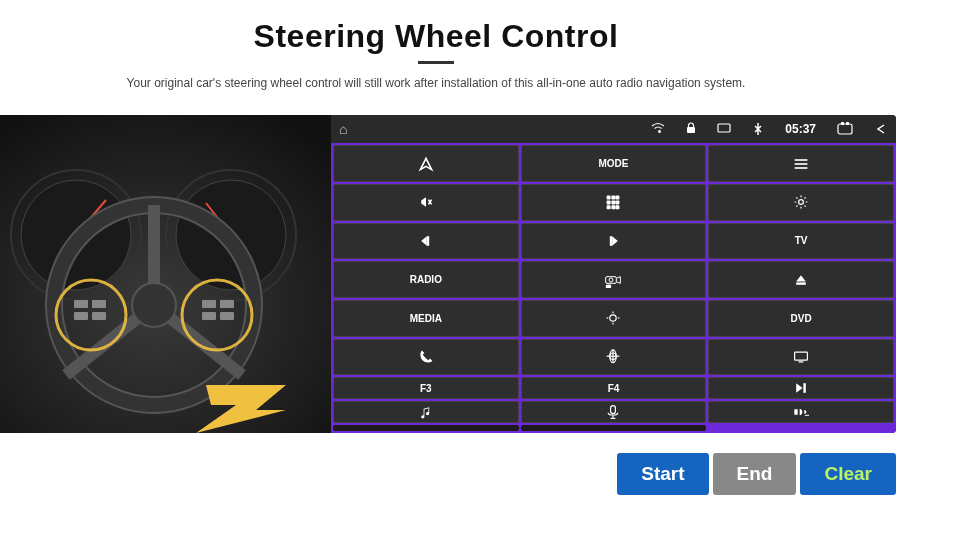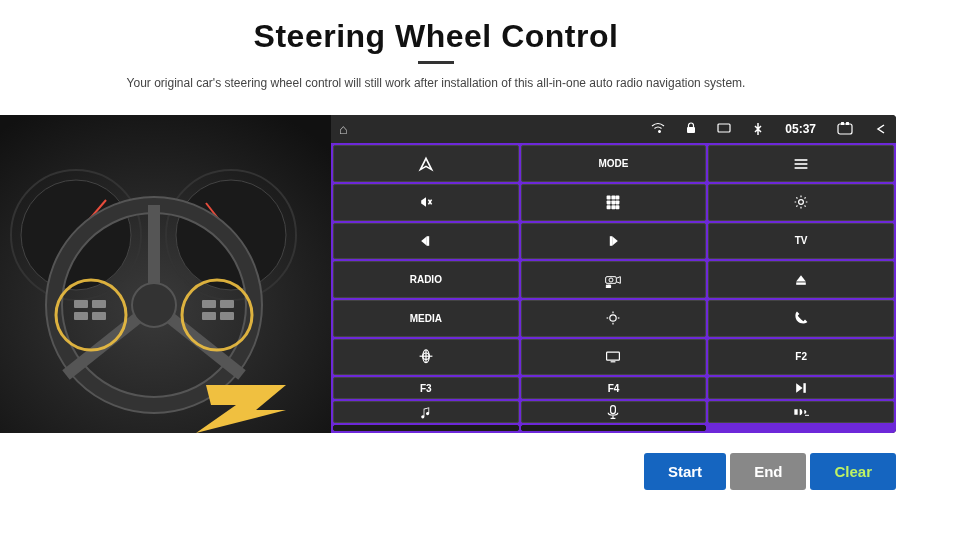--- a/index.html
+++ b/index.html
@@ -146,21 +146,21 @@
     .bottom-buttons {
       width: 920px;
       display: flex;
       justify-content: flex-end;
       gap: 4px;
       padding: 8px 0 0;
     }
 
     .ctrl-btn {
       padding: 10px 24px;
-      font-size: 15px;
+      font-size: 19px;
       font-weight: 600;
       border: none;
       cursor: pointer;
       border-radius: 3px;
       text-align: right;
     }
 
     .btn-start {
       background: #1565c0;
       color: #fff;
@@ -356,20 +356,21 @@
         <div class="hu-btn">MEDIA</div>
         <div class="hu-btn">
           <svg viewBox="0 0 20 20" fill="none" stroke="#fff" stroke-width="1.5">
               <circle cx="10" cy="10" r="4"></circle>
               <line x1="10" y1="2" x2="10" y2="4"></line>
               <line x1="10" y1="16" x2="10" y2="18"></line>
               <line x1="2" y1="10" x2="4" y2="10"></line>
               <line x1="16" y1="10" x2="18" y2="10"></line>
             </svg>
         </div>
+        <div class="hu-btn">DVD</div>
 
         <div class="hu-btn">
           <svg viewBox="0 0 20 20" fill="#fff">
               <path d="M5 2 C5 2 3 4 3 7 C3 13 7 17 13 17 C16 17 18 15 18 15 L15 12 L13 14 C11 13 7 9 6 7 L8 5 Z"></path>
             </svg>
         </div>
         <div class="hu-btn">
           <svg viewBox="0 0 20 20" fill="none" stroke="#fff" stroke-width="1.5">
               <circle cx="10" cy="9" r="4"></circle>
               <ellipse cx="10" cy="9" rx="4" ry="8"></ellipse>
@@ -377,21 +378,20 @@
               <path d="M10 1 C10 1 10 17 10 17"></path>
             </svg>
         </div>
         <div class="hu-btn">
           <svg viewBox="0 0 20 20" fill="none" stroke="#fff" stroke-width="1.5">
               <rect x="2" y="4" width="16" height="10" rx="1"></rect>
               <line x1="7" y1="16" x2="13" y2="16"></line>
             </svg>
         </div>
 
-        <div class="hu-btn">F2</div>
         <div class="hu-btn">F3</div>
         <div class="hu-btn">F4</div>
         <div class="hu-btn">
           <svg viewBox="0 0 20 20" fill="#fff">
               <polygon points="4,4 12,10 4,16"></polygon>
               <rect x="13" y="4" width="3" height="12"></rect>
             </svg>
         </div>
 
         <div class="hu-btn">

